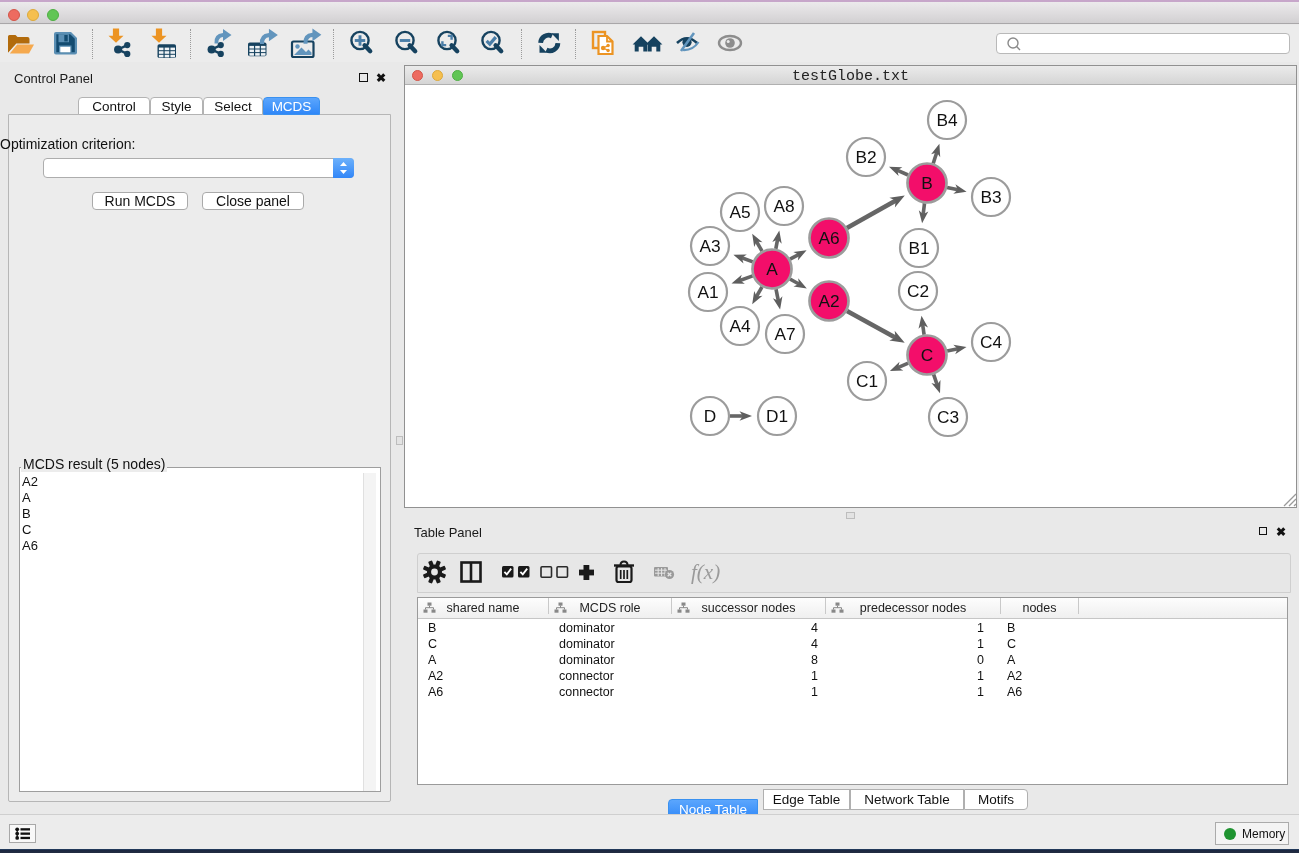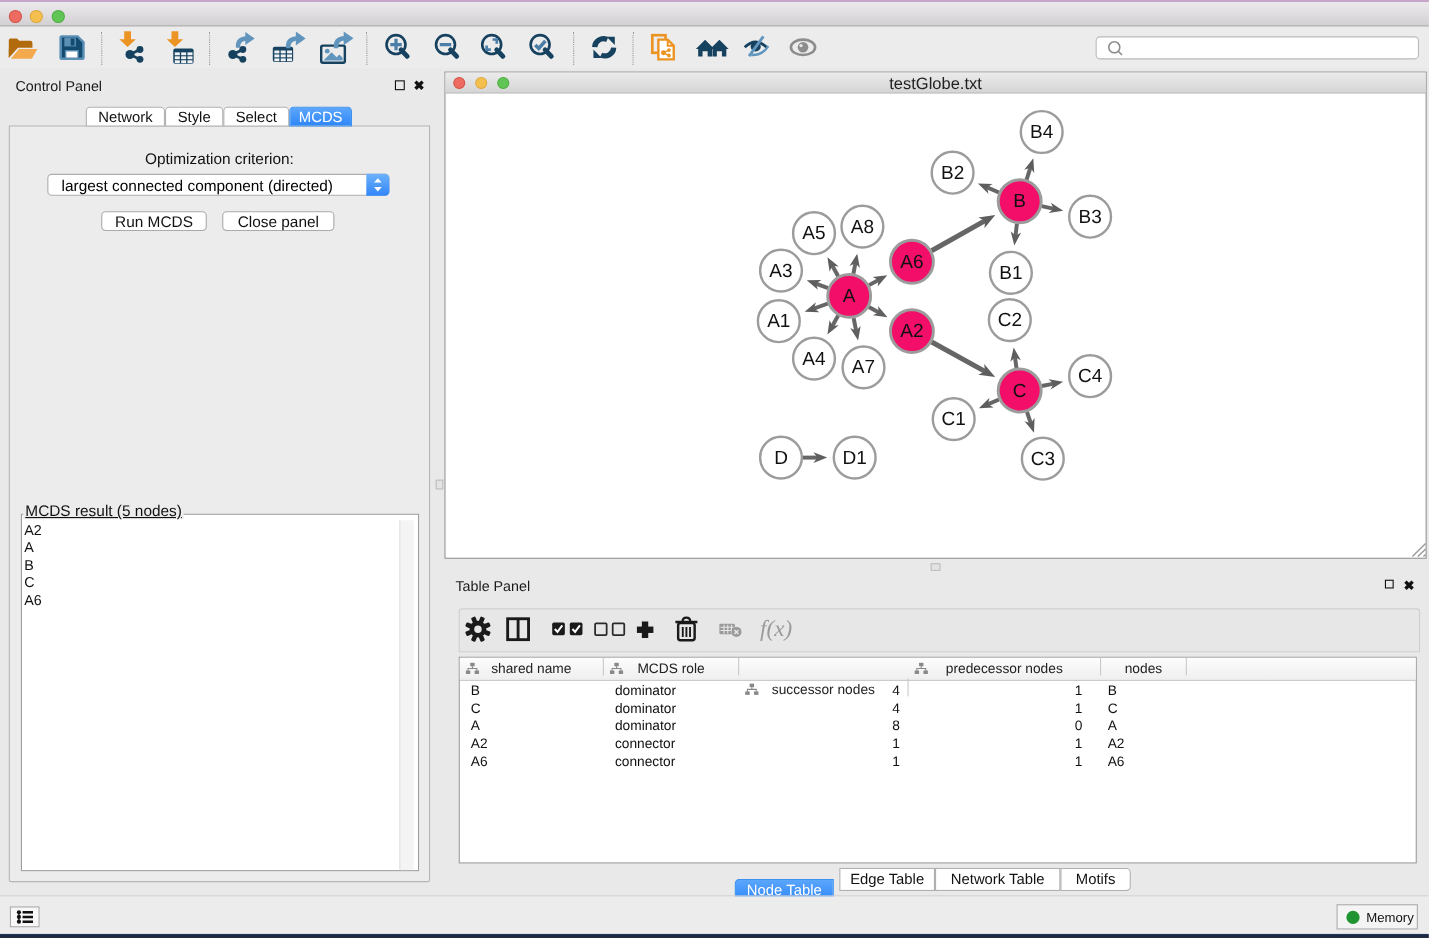--- a/index.html
+++ b/index.html
@@ -27,38 +27,38 @@
 
 #cp-title { left:14px; top:71px; font-size:13px; color:#1a1a1a; }
 #cp-max { left:359px; top:73px; width:9px; height:9px; border:1.6px solid #111; }
 #cp-close { left:376px; top:71px; font-size:12px; font-weight:bold; color:#111; }
 .tab { position:absolute; top:97px; height:18px; font-size:13.5px; text-align:center;
   background:#fff; border:1px solid #b3b3b3; color:#111; line-height:17px;
   border-radius:4px 4px 0 0; }
 #tab-mcds { background:linear-gradient(#5ba6fd,#2f87f8); color:#fff; border-color:#3a91f0; }
 #cp-panel { left:8px; top:114px; width:383px; height:688px; background:#ececec;
   border:1px solid #b6b6b6; border-radius:0 0 2px 2px; }
-#opt-label { left:0px; top:136px; width:399px; text-align:center; font-size:14px; color:#111; }
+#opt-label { left:0px; top:136px; width:399px; text-align:left; font-size:14px; color:#111; }
 #dropdown { left:43px; top:158px; width:311px; height:20px; background:#fff;
   border:1px solid #adadad; border-radius:4px; font-size:14px; line-height:18px; }
 #dropdown .dtext { position:absolute; left:12px; top:1px; }
 #dropdown .spin { position:absolute; right:-1px; top:-1px; width:21px; height:20px;
   border-radius:0 4px 4px 0; background:linear-gradient(#6db1fb,#3186f8); }
 .btn { position:absolute; top:192px; height:18px; background:#fff; border:1px solid #aaa;
   border-radius:4px; font-size:14px; text-align:center; line-height:16px; color:#111; }
 #fieldset { left:19px; top:467px; width:362px; height:325px; border:1px solid #9e9e9e;
   background:#fff; }
-#legend { left:21px; top:456px; font-size:14px; color:#111; background:#ececec; padding:0 2px;text-decoration:underline; }
+#legend { left:21px; top:456px; font-size:14px; color:#111; background:#ececec; padding:0 2px; }
 #mcds-list { left:22px; top:474px; font-size:13px; color:#111; line-height:16px; }
 #cp-scroll { left:363px; top:473px; width:13px; height:318px; background:#f4f4f4;
   border-left:1px solid #e0e0e0; }
 
 
 #netwin { left:404px; top:65px; width:893px; height:443px; background:#fff;
-  border:1px solid #919191; }
+  border:1px solid #919191;font-family:Liberation Mono, monospace; }
 #net-titlebar { position:absolute; left:0; top:0; width:100%; height:19px;
   background:linear-gradient(#ebebeb,#d5d5d5); border-bottom:1px solid #b0b0b0; }
 #net-titlebar .title { position:absolute; left:0; right:0; top:2px; text-align:center;
   font-size:15px; color:#222; }
 .ntl { position:absolute; top:4px; width:11px; height:11px; border-radius:50%; }
 #graphsvg { position:absolute; left:404px; top:65px; }
 
 
 #tp-title { left:414px; top:525px; font-size:13px; color:#1a1a1a; }
 #tp-max { left:1259px; top:527px; width:8px; height:8px; border:1.6px solid #111; }
@@ -188,27 +188,26 @@
         <circle cx="8" cy="8" r="5" fill="none" stroke="#8a8a8a" stroke-width="1.4"></circle>
         <line x1="11.6" y1="11.6" x2="15" y2="15" stroke="#8a8a8a" stroke-width="1.4"></line>
       </svg>
     </div>
 </div>
 
 <div class="abs" id="cp-title">Control Panel</div>
 <div class="abs" id="cp-max"></div>
 <div class="abs" id="cp-close">✖</div>
 <div class="abs" id="cp-panel"></div>
-<div class="tab" style="left:78px; width:72px;">Network</div>
+<div class="tab" style="left:78px; width:72px;">Control</div>
 <div class="tab" style="left:150px; width:53px;">Style</div>
 <div class="tab" style="left:203px; width:60px;">Select</div>
 <div class="tab" id="tab-mcds" style="left:263px; width:57px;">MCDS</div>
 <div class="abs" id="opt-label">Optimization criterion:</div>
 <div class="abs" id="dropdown">
-  <span class="dtext">largest connected component (directed)</span>
   <span class="spin">
       <svg width="21" height="20" style="position:absolute;left:0;top:0">
         <path d="M7,8 L10.5,4 L14,8 Z" fill="#fff"></path>
         <path d="M7,12 L10.5,16 L14,12 Z" fill="#fff"></path>
       </svg>
     </span>
 </div>
 <div class="btn" style="left:92px; width:96px;">Run MCDS</div>
 <div class="btn" style="left:202px; width:102px;">Close panel</div>
 <div class="abs" id="fieldset"></div>
@@ -356,21 +355,21 @@
           <rect x="0.5" y="7.5" width="4" height="3.2" fill="#888"></rect>
           <rect x="8.5" y="7.5" width="4" height="3.2" fill="#888"></rect>
           <path d="M6.5,3.7 L6.5,5.7 M2.5,7.5 L2.5,5.7 L10.5,5.7 L10.5,7.5" fill="none" stroke="#888" stroke-width="1"></path>
         </svg>shared name</div>
     <div class="hcell" style="left:131px;width:123px;"><svg width="13" height="12" viewBox="0 0 13 12" style="position:absolute;left:5px;top:4px">
           <rect x="4.5" y="0.5" width="4" height="3.2" fill="#888"></rect>
           <rect x="0.5" y="7.5" width="4" height="3.2" fill="#888"></rect>
           <rect x="8.5" y="7.5" width="4" height="3.2" fill="#888"></rect>
           <path d="M6.5,3.7 L6.5,5.7 M2.5,7.5 L2.5,5.7 L10.5,5.7 L10.5,7.5" fill="none" stroke="#888" stroke-width="1"></path>
         </svg>MCDS role</div>
-    <div class="hcell" style="left:254px;width:154px;margin-top:19px;"><svg width="13" height="12" viewBox="0 0 13 12" style="position:absolute;left:5px;top:4px">
+    <div class="hcell" style="left:254px;width:154px;"><svg width="13" height="12" viewBox="0 0 13 12" style="position:absolute;left:5px;top:4px">
           <rect x="4.5" y="0.5" width="4" height="3.2" fill="#888"></rect>
           <rect x="0.5" y="7.5" width="4" height="3.2" fill="#888"></rect>
           <rect x="8.5" y="7.5" width="4" height="3.2" fill="#888"></rect>
           <path d="M6.5,3.7 L6.5,5.7 M2.5,7.5 L2.5,5.7 L10.5,5.7 L10.5,7.5" fill="none" stroke="#888" stroke-width="1"></path>
         </svg>successor nodes</div>
     <div class="hcell" style="left:408px;width:175px;"><svg width="13" height="12" viewBox="0 0 13 12" style="position:absolute;left:5px;top:4px">
           <rect x="4.5" y="0.5" width="4" height="3.2" fill="#888"></rect>
           <rect x="0.5" y="7.5" width="4" height="3.2" fill="#888"></rect>
           <rect x="8.5" y="7.5" width="4" height="3.2" fill="#888"></rect>
           <path d="M6.5,3.7 L6.5,5.7 M2.5,7.5 L2.5,5.7 L10.5,5.7 L10.5,7.5" fill="none" stroke="#888" stroke-width="1"></path>

